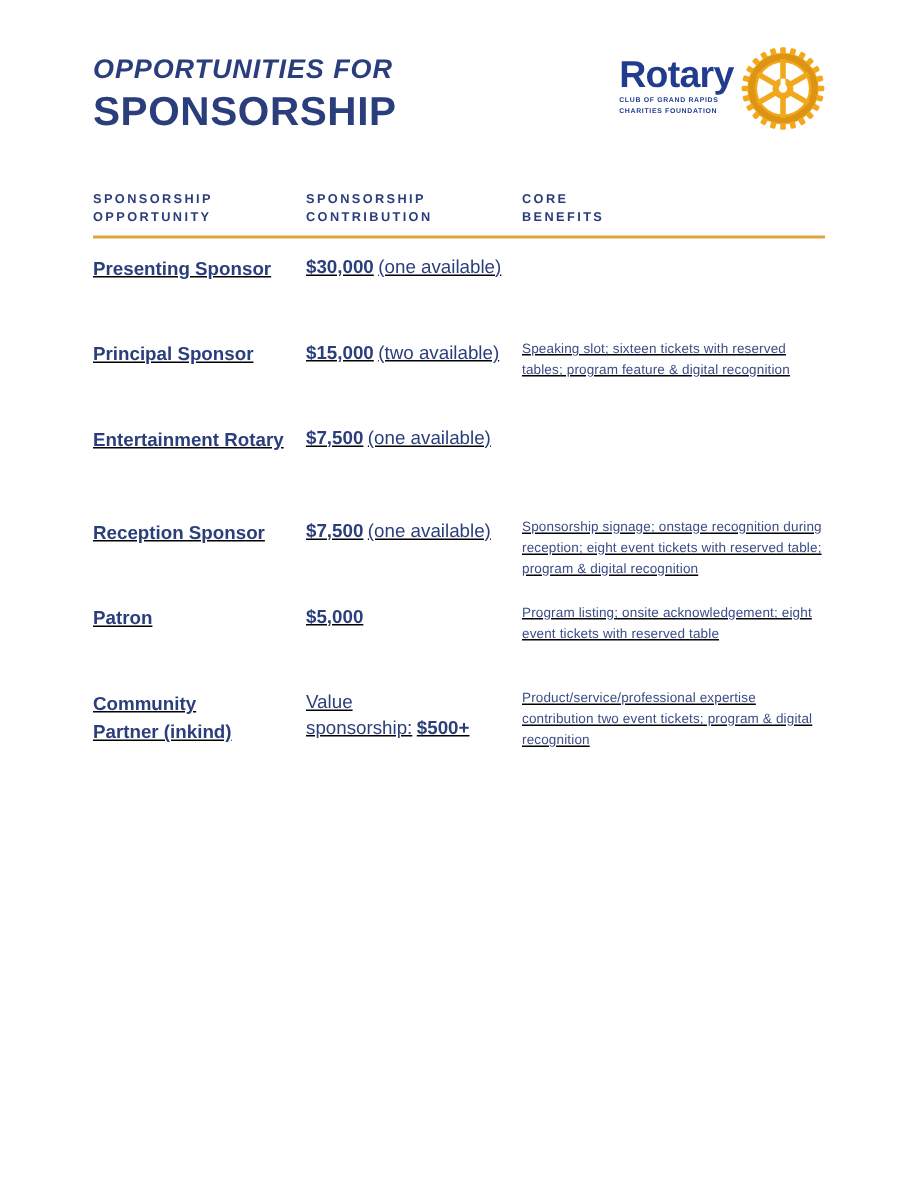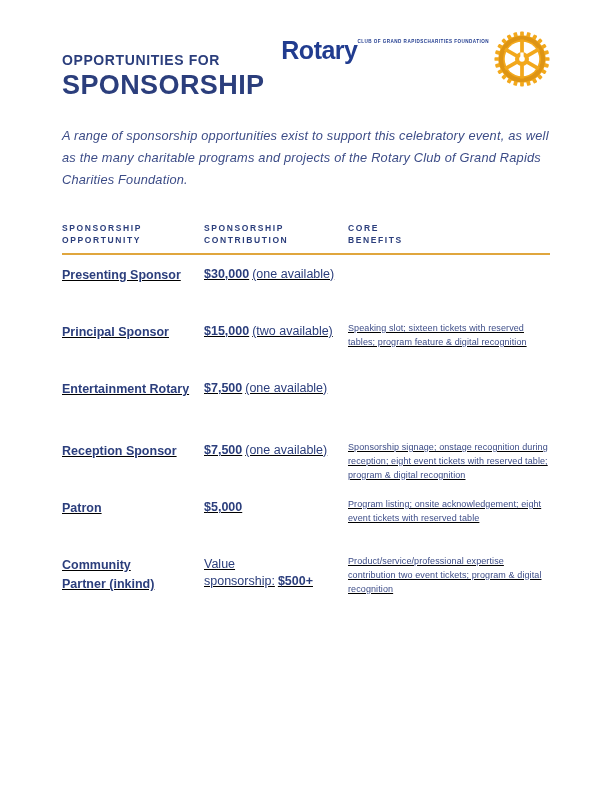--- a/index.html
+++ b/index.html
@@ -16,29 +16,29 @@
   .page{
     position:relative;
     width:612px;height:791px;
     background:#ffffff;
     overflow:hidden;
     padding:33px 62px 0 62px;
   }
   
   .header{display:flex;justify-content:space-between;align-items:flex-start;height:62px;}
   .eyebrow{
-    font-size:14px;font-weight:600;color:var(--navy);
-    letter-spacing:.6px;margin-top:19px;
+    font-size:18px;font-weight:600;color:var(--navy);
+    letter-spacing:.6px;margin-top:3px;font-style:italic;
   }
   .page-title{
     font-size:27px;font-weight:bold;color:var(--navy);
     letter-spacing:.4px;margin-top:2px;
   }
   .logo{display:flex;align-items:flex-start;margin-top:5px;}
-  .logo-text{display:flex;flex-direction:row;align-items:flex-start;margin-right:5px;}
+  .logo-text{display:flex;flex-direction:column;align-items:flex-start;margin-right:5px;}
   .logo-brand{
     font-size:25px;font-weight:bold;color:var(--brand-blue);
     letter-spacing:-0.5px;line-height:1;
   }
   .logo-sub{
     font-size:4.6px;font-weight:bold;color:var(--brand-blue);
     letter-spacing:.45px;line-height:1.35;margin-top:1px;white-space:nowrap;
   }
   .wheel{width:56px;height:56px;margin-top:-7px;}
   
@@ -141,21 +141,20 @@
             <rect x="56" y="18" width="8" height="45" transform="rotate(300 60 60)"></rect>
           </g>
           <circle cx="60" cy="60" r="15"></circle>
           <rect x="56.5" y="46" width="7" height="12" fill="#ffffff"></rect>
           <circle cx="60" cy="60" r="6" fill="#ffffff"></circle>
         </g>
       </svg>
     </div>
   </div>
 
-  <p class="intro">A range of sponsorship opportunities exist to support this celebratory event, as well as the many charitable programs and projects of the Rotary Club of Grand Rapids Charities Foundation.</p>
 
   <div class="table">
     <div class="thead">
       <div class="th">SPONSORSHIP
 OPPORTUNITY</div>
       <div class="th">SPONSORSHIP
 CONTRIBUTION</div>
       <div class="th">CORE
 BENEFITS</div>
     </div>

